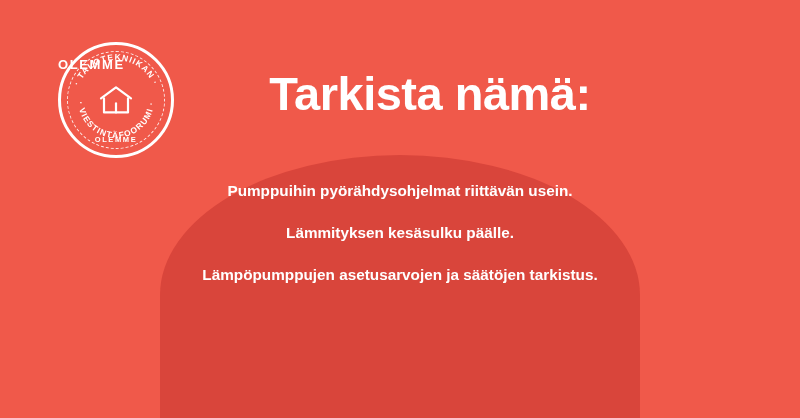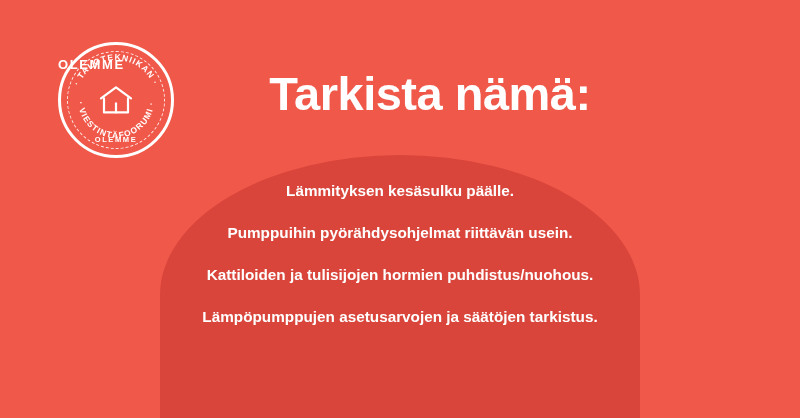--- a/index.html
+++ b/index.html
@@ -170,20 +170,19 @@
         <path d="M5 14 L5 28 L29 28 L29 14" fill="none" stroke="#ffffff" stroke-width="2.2" stroke-linecap="round" stroke-linejoin="round"></path>
         <path d="M17 28 L17 19" fill="none" stroke="#ffffff" stroke-width="2.2" stroke-linecap="round"></path>
       </svg>
     </div>
   </div>
 
   <div class="heading">Tarkista nämä:</div>
 
   <div class="panel">
     <div class="panel-list">
+      <div class="panel-item">Pumppuihin pyörähdysohjelmat riittävän usein.</div>
       <div class="panel-item">Lämmityksen kesäsulku päälle.</div>
-      <div class="panel-item">Pumppuihin pyörähdysohjelmat riittävän usein.</div>
-      <div class="panel-item">Kattiloiden ja tulisijojen hormien puhdistus/nuohous.</div>
       <div class="panel-item">Lämpöpumppujen asetusarvojen ja säätöjen tarkistus.</div>
     </div>
   </div>
 
 </div>
 
 </body></html>

